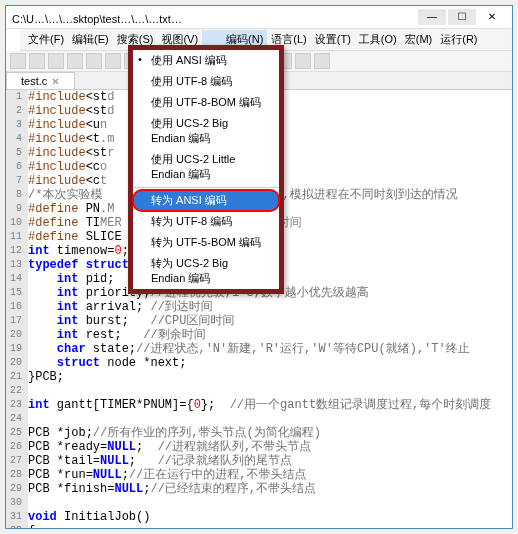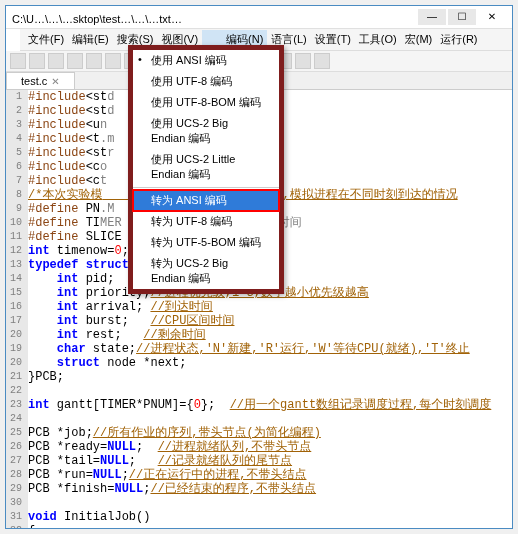--- a/index.html
+++ b/index.html
@@ -18,27 +18,27 @@
   .tabbar { display: flex; background: #f0f0f0; border-bottom: 1px solid #ccc; font-size: 11px; }
   .tab { padding: 2px 14px; background: #fff; border: 1px solid #ccc; border-bottom: none; display: flex; align-items: center; gap: 4px; }
   .tab .x { color: #888; font-size: 10px; }
   .editor { flex: 1; display: flex; font-family: Consolas, "Courier New", monospace; font-size: 12px; overflow: hidden; position: relative; background: #fff; }
   .gutter { background: #e8e8e8; color: #808080; text-align: right; padding: 0 6px 0 4px; line-height: 14px; font-size: 10px; user-select: none; }
   .gutter div { height: 14px; }
   .code { flex: 1; line-height: 14px; white-space: pre; color: #000; padding-left: 0; }
   .code div { height: 14px; }
   .c-pp { color: #8b4513; }
   .c-kw { color: #0000ff; font-weight: bold; text-align: right; }
-  .c-cm { color: #a16207; text-decoration: underline; }
+  .c-cm { color: #737373; }
   .c-nm { color: #ff0000; }
   .c-st { color: #808080; }
   .dropdown { position: absolute; top: 45px; left: 128px; background: #fff; border: 5px solid #7f1d1d; box-shadow: 2px 2px 5px rgba(0,0,0,0.3); font-size: 11px; z-index: 100; width: 156px; }
   .dropdown .dd-item { padding: 3px 18px 3px 18px; cursor: pointer; position: relative; }
   .dropdown .dd-item.selected { background: #2f7bd9; color: #fff; }
-  .dropdown .dd-item.highlight-box { outline: 2px solid red; outline-offset: -1px; }
+  .dropdown .dd-item.highlight-box { outline: 2px solid red; outline-offset: -1px; border-radius: 9px; }
   .dropdown .dd-sep { border-top: 1px solid #ccc; margin: 2px 0; }
   .dropdown .dd-item .dot::before { content: "•"; position: absolute; left: 5px; }
 </style>
 </head>
 <body>
 
 <div class="window">
   <div class="titlebar">
     <span class="title">C:\U…\…\…sktop\test…\…\…txt…</span>
     <div class="win-controls">

